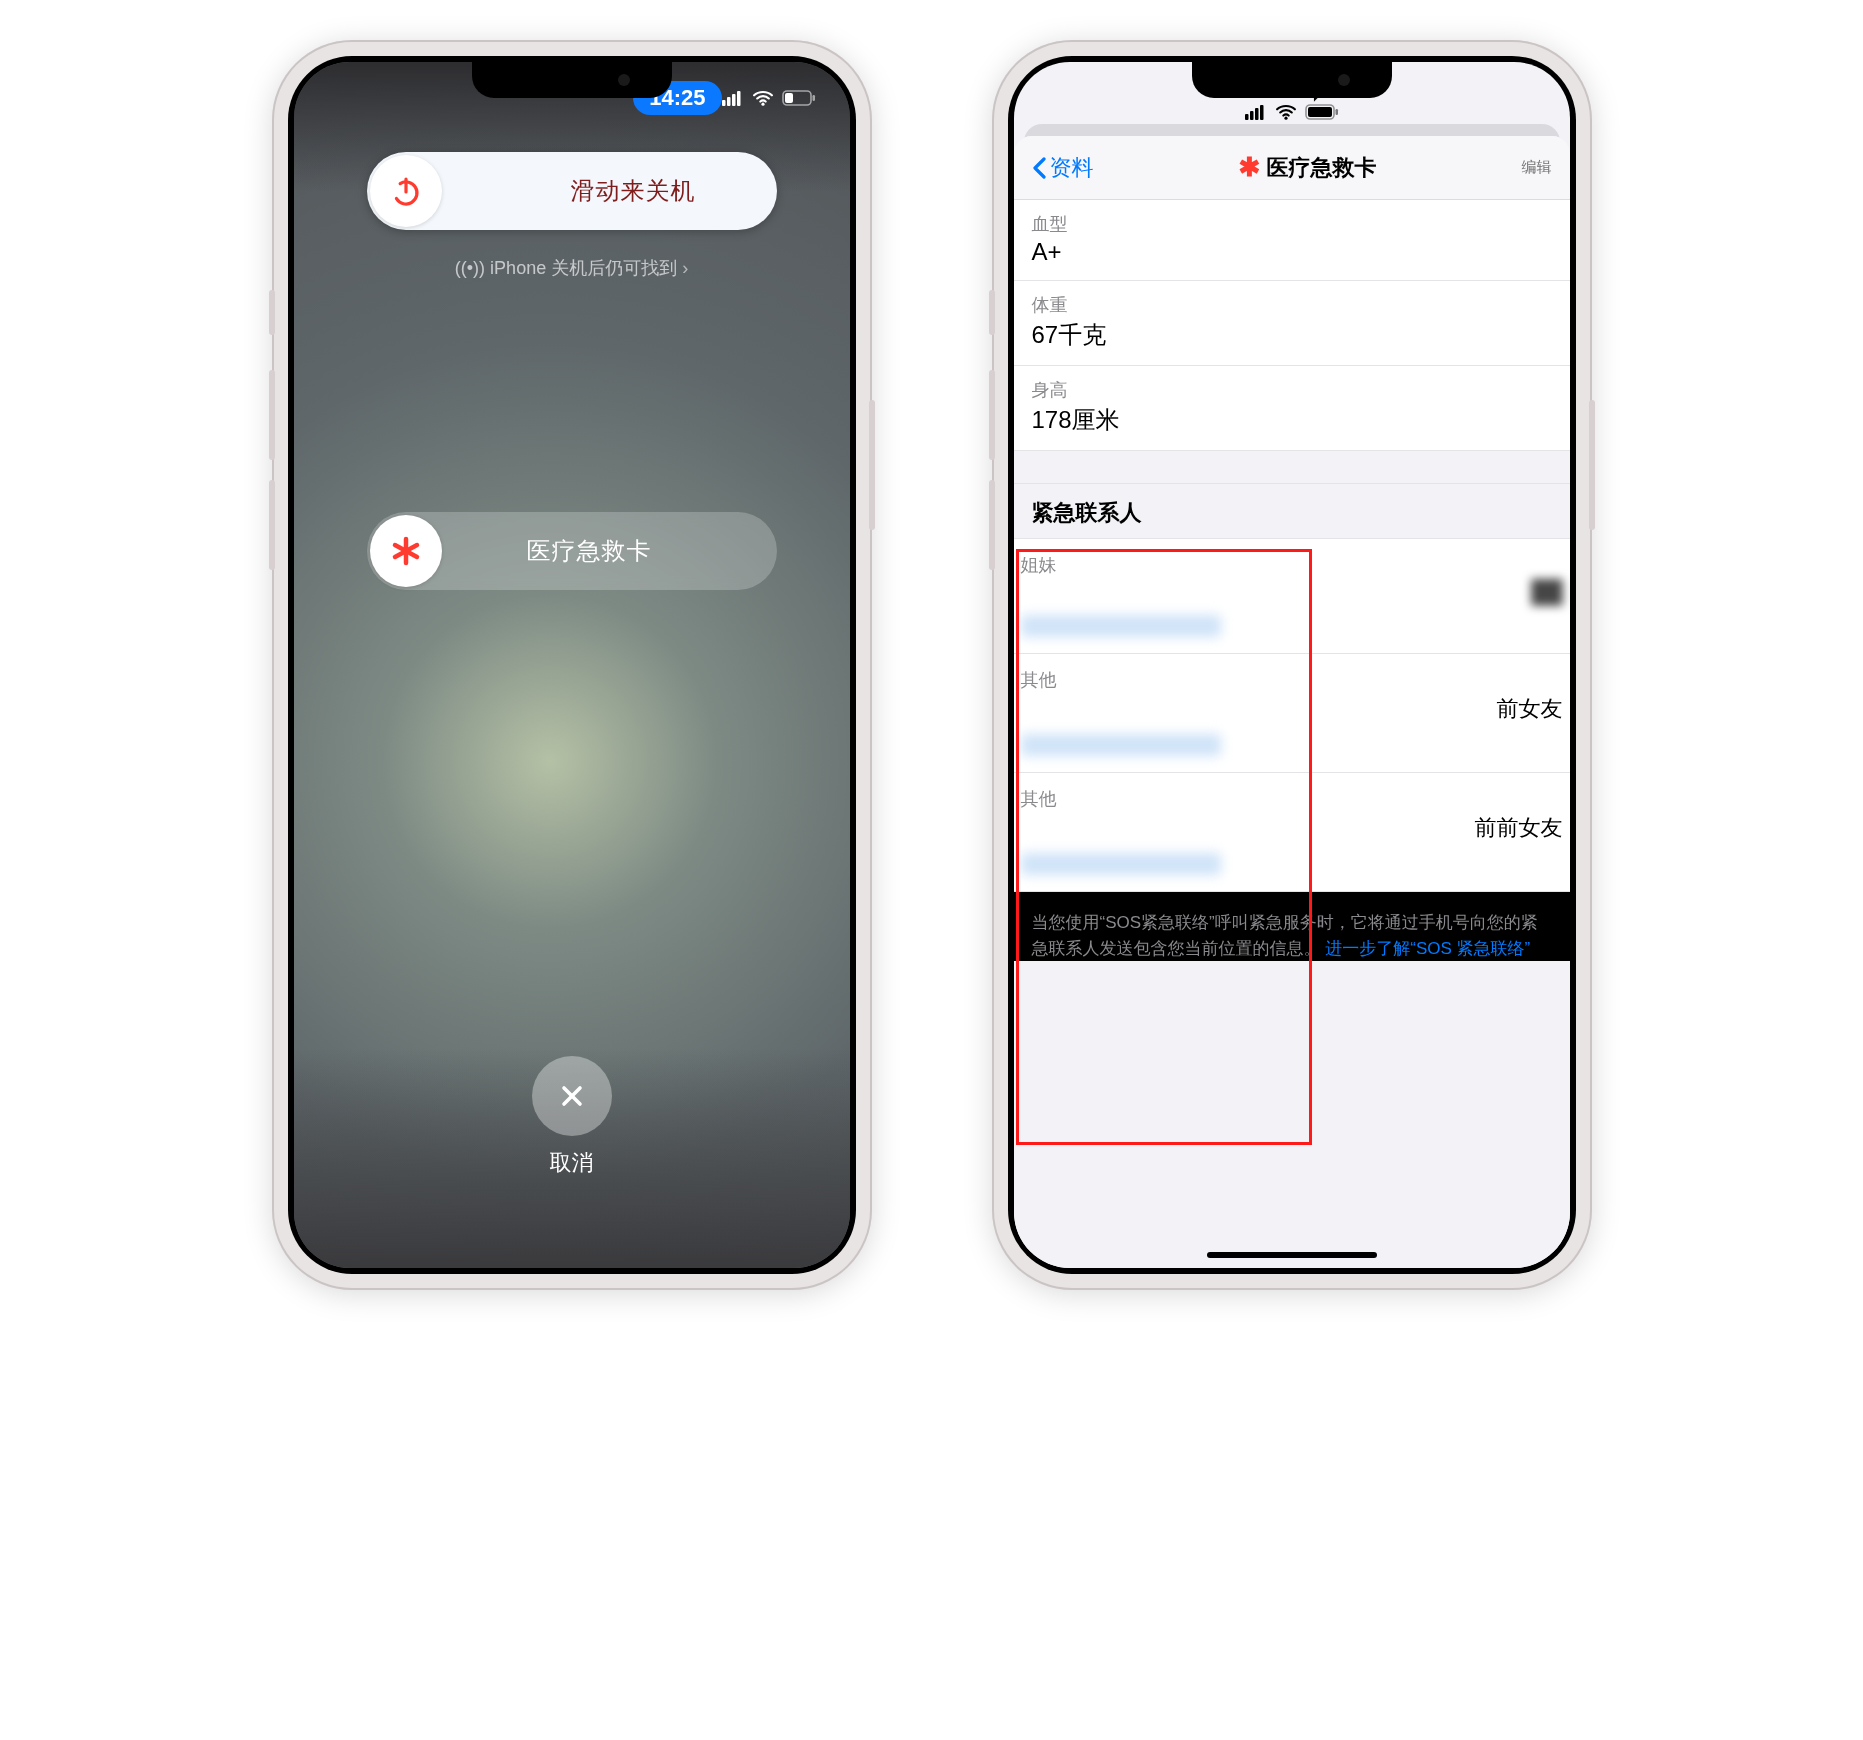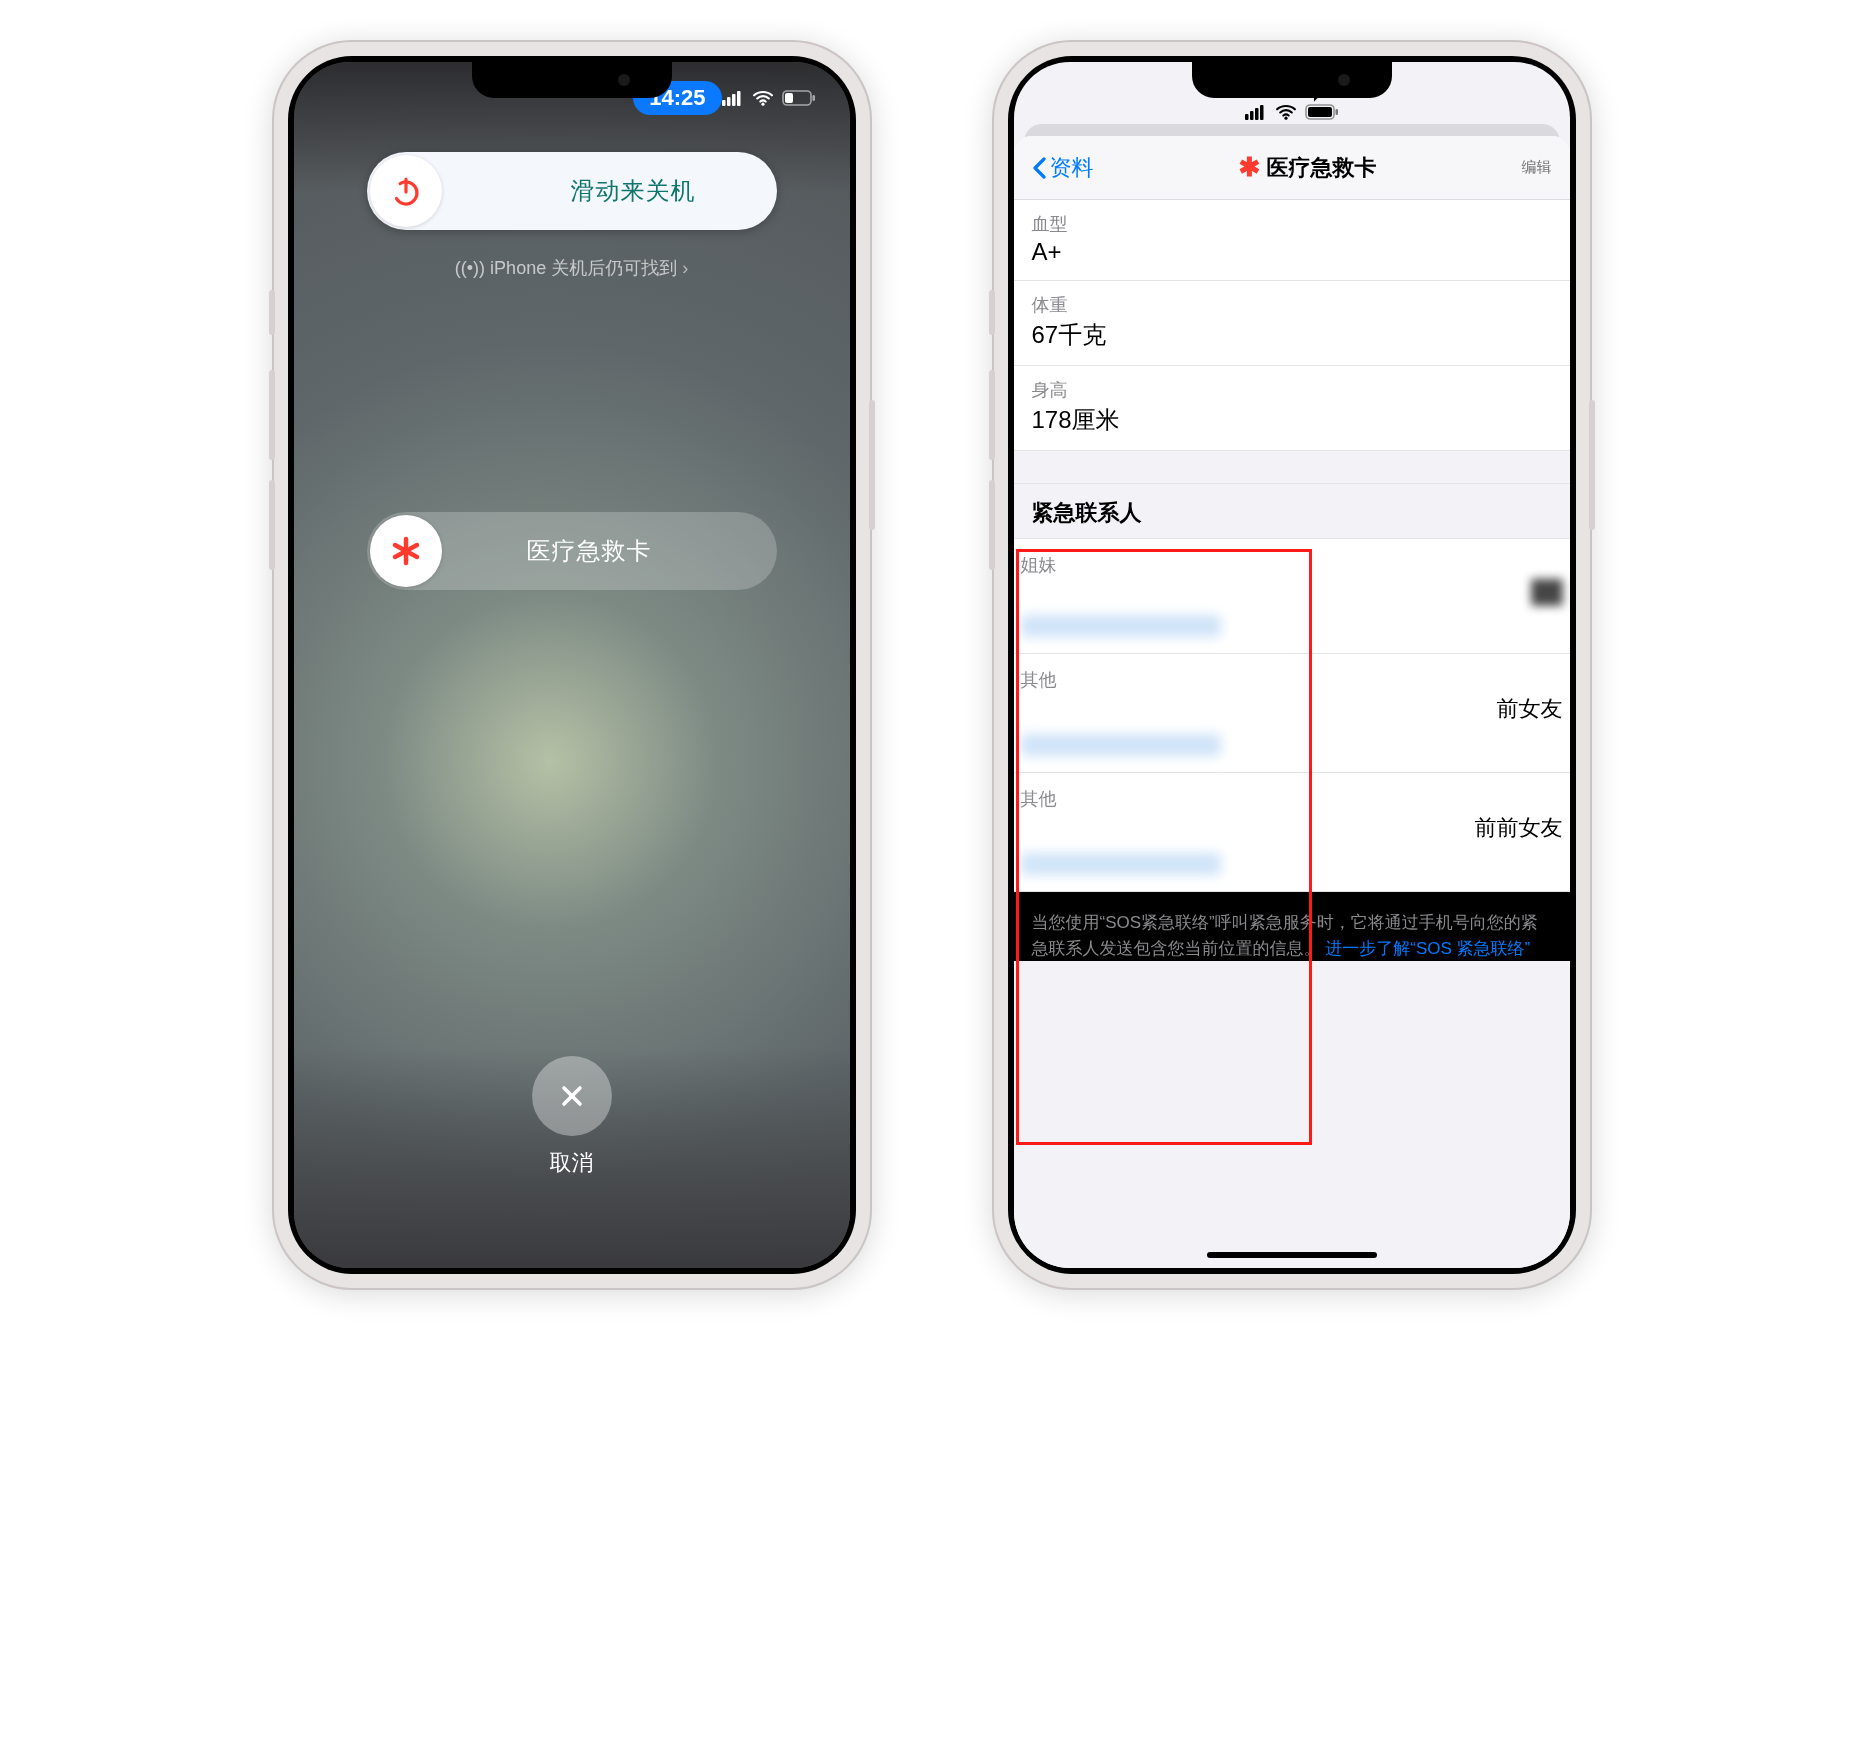--- a/index.html
+++ b/index.html
@@ -120,21 +120,21 @@
     border-radius: 50%;
     background: #fff;
     margin-left: 3px;
     display: flex; align-items: center; justify-content: center;
     box-shadow: 0 1px 4px rgba(0,0,0,.15);
   }
   .slider-label {
     flex: 1;
     text-align: center;
     font-size: 24px;
-    color: #0f766e;
+    color: #7f1d1d;
     letter-spacing: 1px;
     margin-left: 48px;
   }
 
   .subtext {
     position: absolute;
     top: 194px;
     left: 0; right: 0;
     text-align: center;
     color: rgba(255,255,255,.65);

